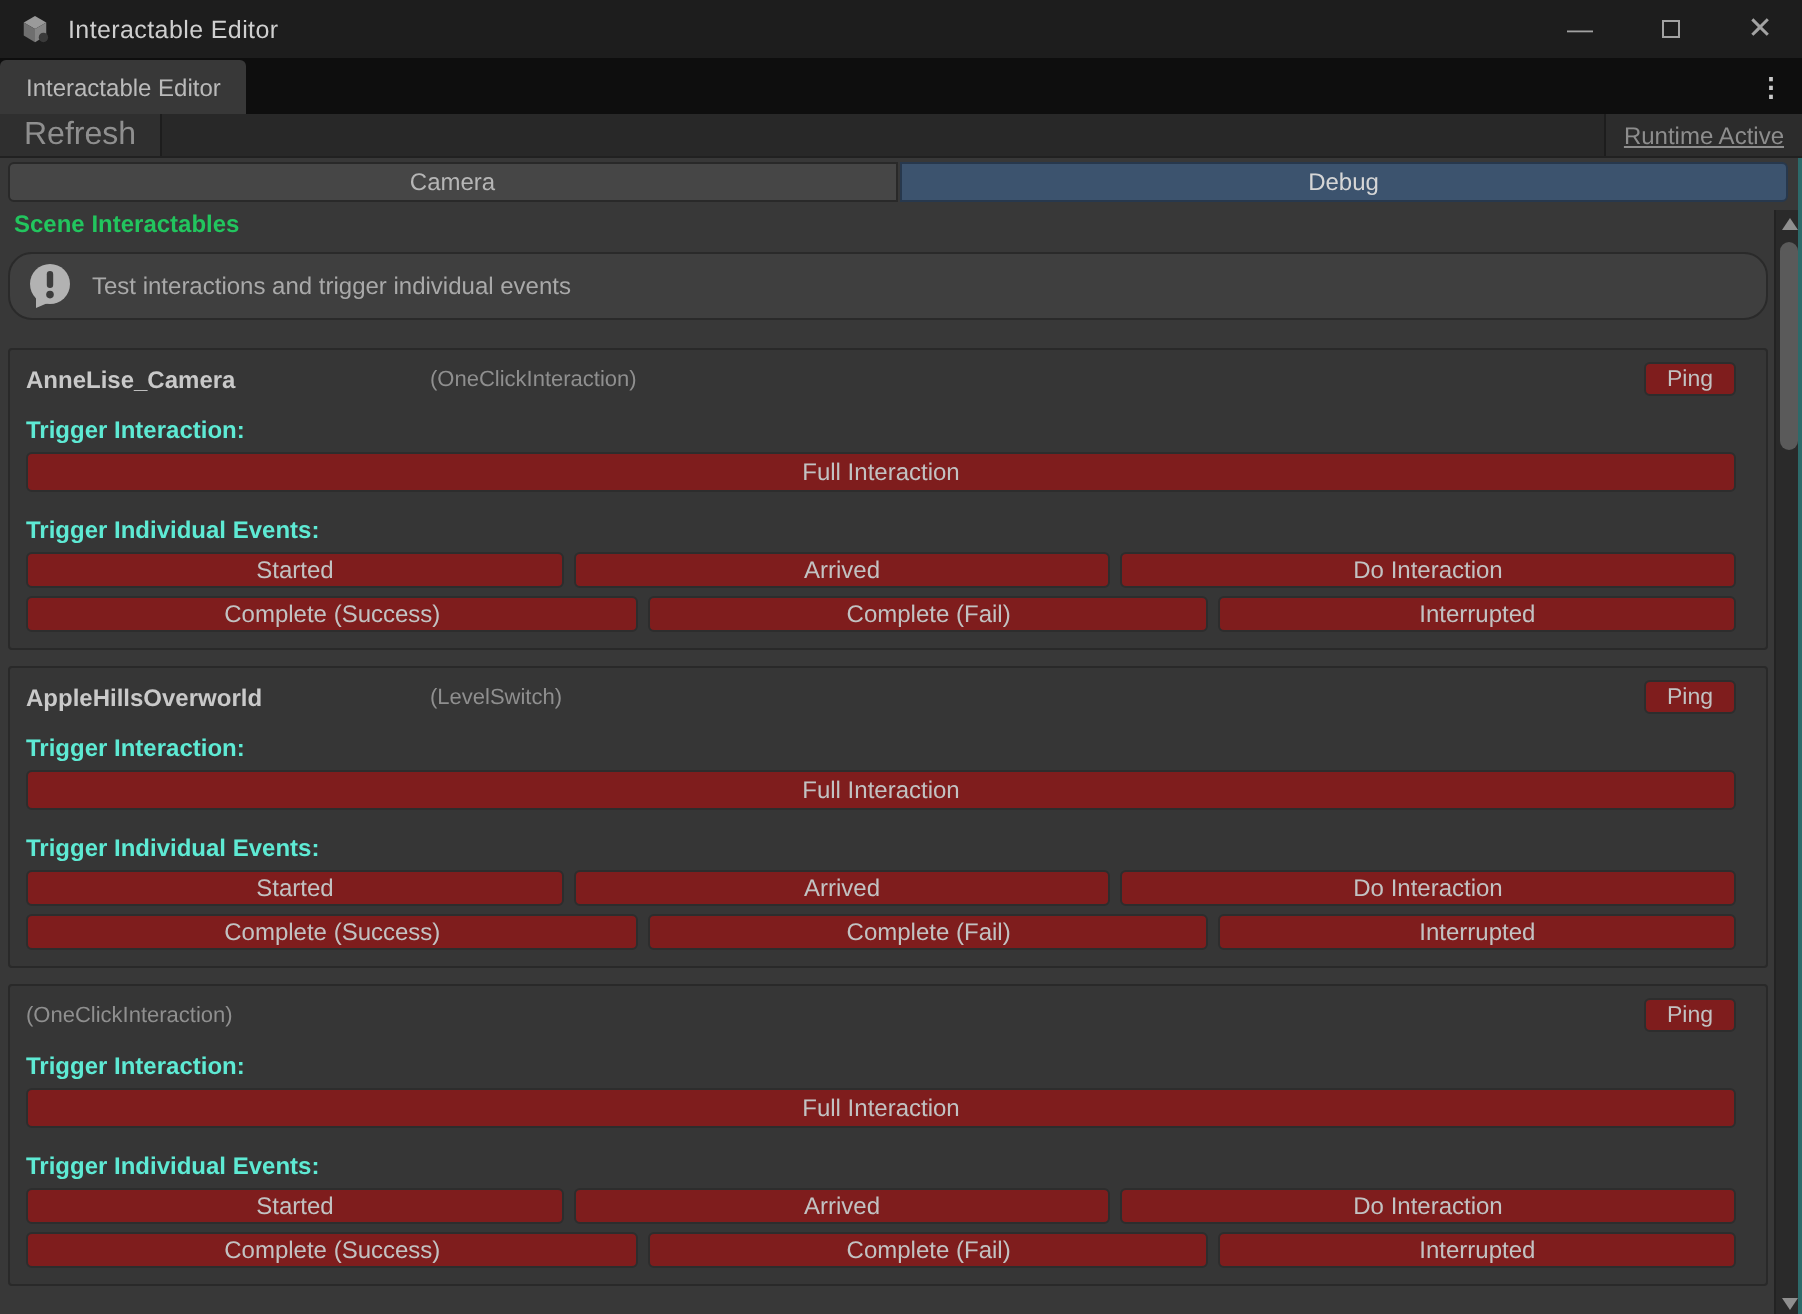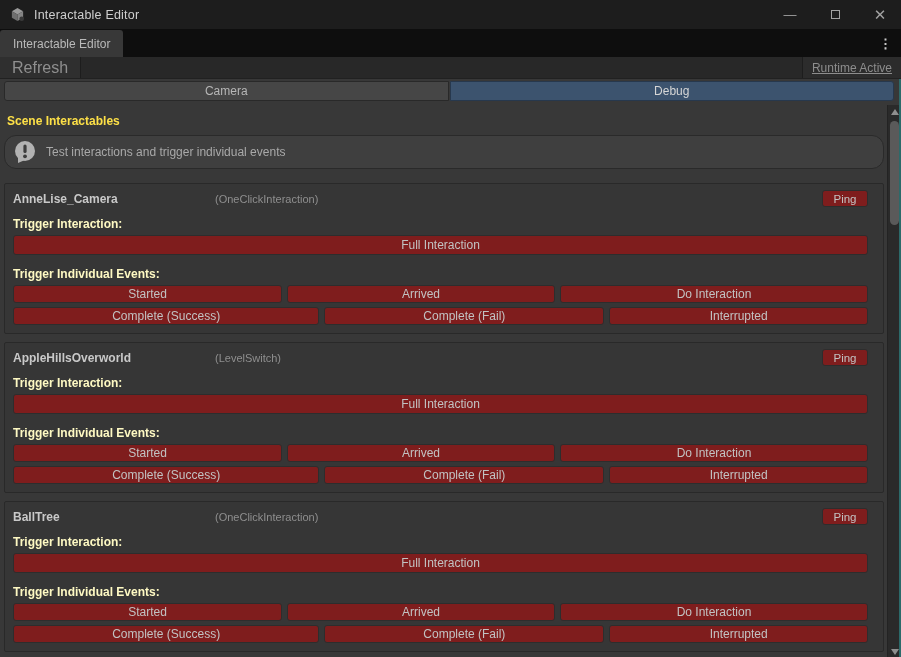--- a/index.html
+++ b/index.html
@@ -26,30 +26,30 @@
 
   
   .main { position:relative; height:578px; background:#383838; }
   .view-tabs { display:flex; margin:2px 7px 0 4px; height:20px; gap:1px; }
   .vt { flex:1; display:flex; align-items:center; justify-content:center; font-size:12px; color:#b6b6b6; background:#464646; border:1px solid #292929; }
   .vt-scene { border-radius:3px 0 0 3px; }
   .vt-debug { border-radius:0 3px 3px 0; background:#3c536e; border-color:#27384d; color:#d6d6d6; }
 
   .scroll-wrap { position:absolute; top:24px; left:0; right:14px; bottom:0; overflow:hidden; padding:0 3px 0 4px; }
 
-  .section-title { margin-top:9px; padding-left:3px; font-size:12px; font-weight:bold; color:#fde047; }
+  .section-title { padding-left:3px; font-size:12px; font-weight:bold; color:#22c55e; }
 
   .helpbox { margin-top:7px; height:34px; display:flex; align-items:center; gap:10px; padding:0 9px; background:#3f3f3f; border:1px solid #2a2a2a; border-radius:12px; color:#a9a9a9; font-size:12px; }
 
   .entry { background:#363636; border:1px solid #292929; border-radius:2px; padding:6px 15px 8px 8px; margin-top:8px; }
   .entry-first { margin-top:14px; }
   .entry-header { display:flex; align-items:center; height:17px; }
   .entry-name { font-weight:bold; font-size:12px; color:#c9c9c9; width:202px; }
   .entry-type { font-size:11px; color:#8f8f8f; flex:1; }
-  .field-label { margin-top:10px; font-size:12px; font-weight:bold; color:#fef9c3; }
+  .field-label { margin-top:10px; font-size:12px; font-weight:bold; color:#5eead4; }
   .field-label-events { margin-top:12px; }
 
   .btn { background:#7f1d1d; border:1px solid #2d2d2d; border-radius:3px; color:#c2c2c2; font-size:12px; display:flex; align-items:center; justify-content:center; cursor:default; }
   .ping-btn { width:46px; height:17px; margin-left:auto; font-size:11.5px; }
   .full-btn { margin-top:4px; height:20px; }
   .btn-row { display:flex; gap:5px; margin-top:4px;justify-content:flex-end; }
   .btn-row .btn { height:18px; flex-grow:1; flex-basis:0; }
   .row1 .b1 { flex-grow:274; } .row1 .b2 { flex-grow:273; } .row1 .b3 { flex-grow:314; }
   .row2 .b1 { flex-grow:313; } .row2 .b2 { flex-grow:286; } .row2 .b3 { flex-grow:264; }
 
@@ -155,21 +155,20 @@
       </div>
       <div class="btn-row row2">
         <div class="btn b1">Complete (Success)</div>
         <div class="btn b2">Complete (Fail)</div>
         <div class="btn b3">Interrupted</div>
       </div>
     </div>
 
     <div class="entry">
       <div class="entry-header">
-        <span class="entry-name">BallTree</span>
         <span class="entry-type">(OneClickInteraction)</span>
         <div class="btn ping-btn">Ping</div>
       </div>
       <div class="field-label">Trigger Interaction:</div>
       <div class="btn full-btn">Full Interaction</div>
       <div class="field-label field-label-events">Trigger Individual Events:</div>
       <div class="btn-row row1">
         <div class="btn b1">Started</div>
         <div class="btn b2">Arrived</div>
         <div class="btn b3">Do Interaction</div>

